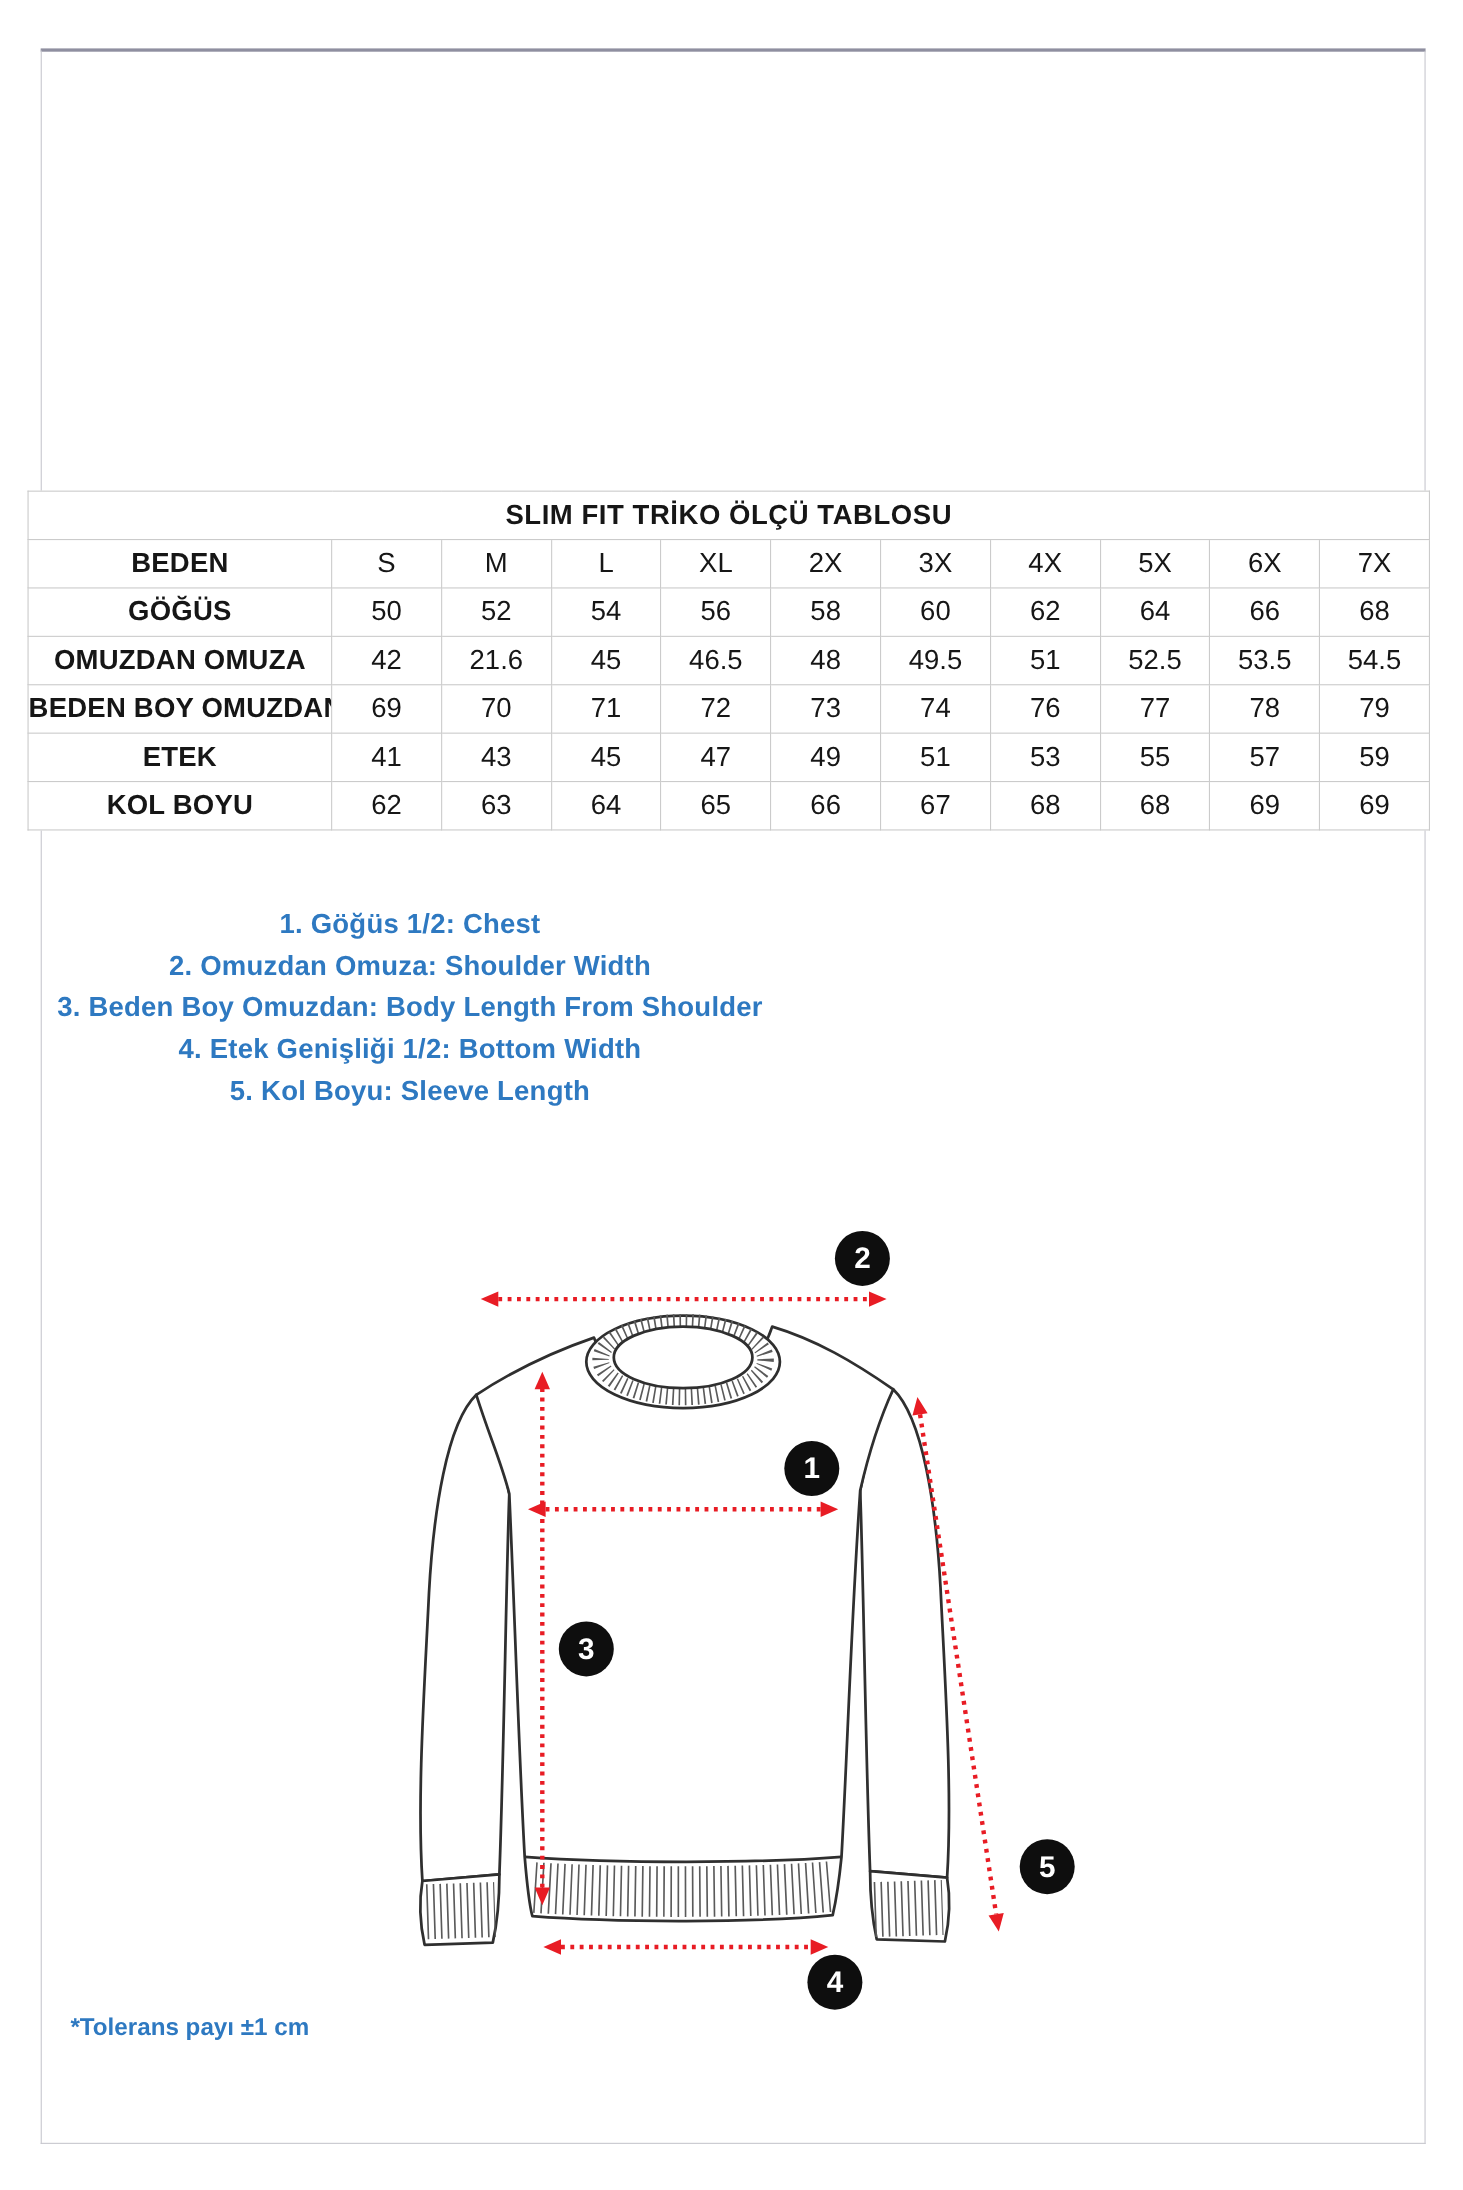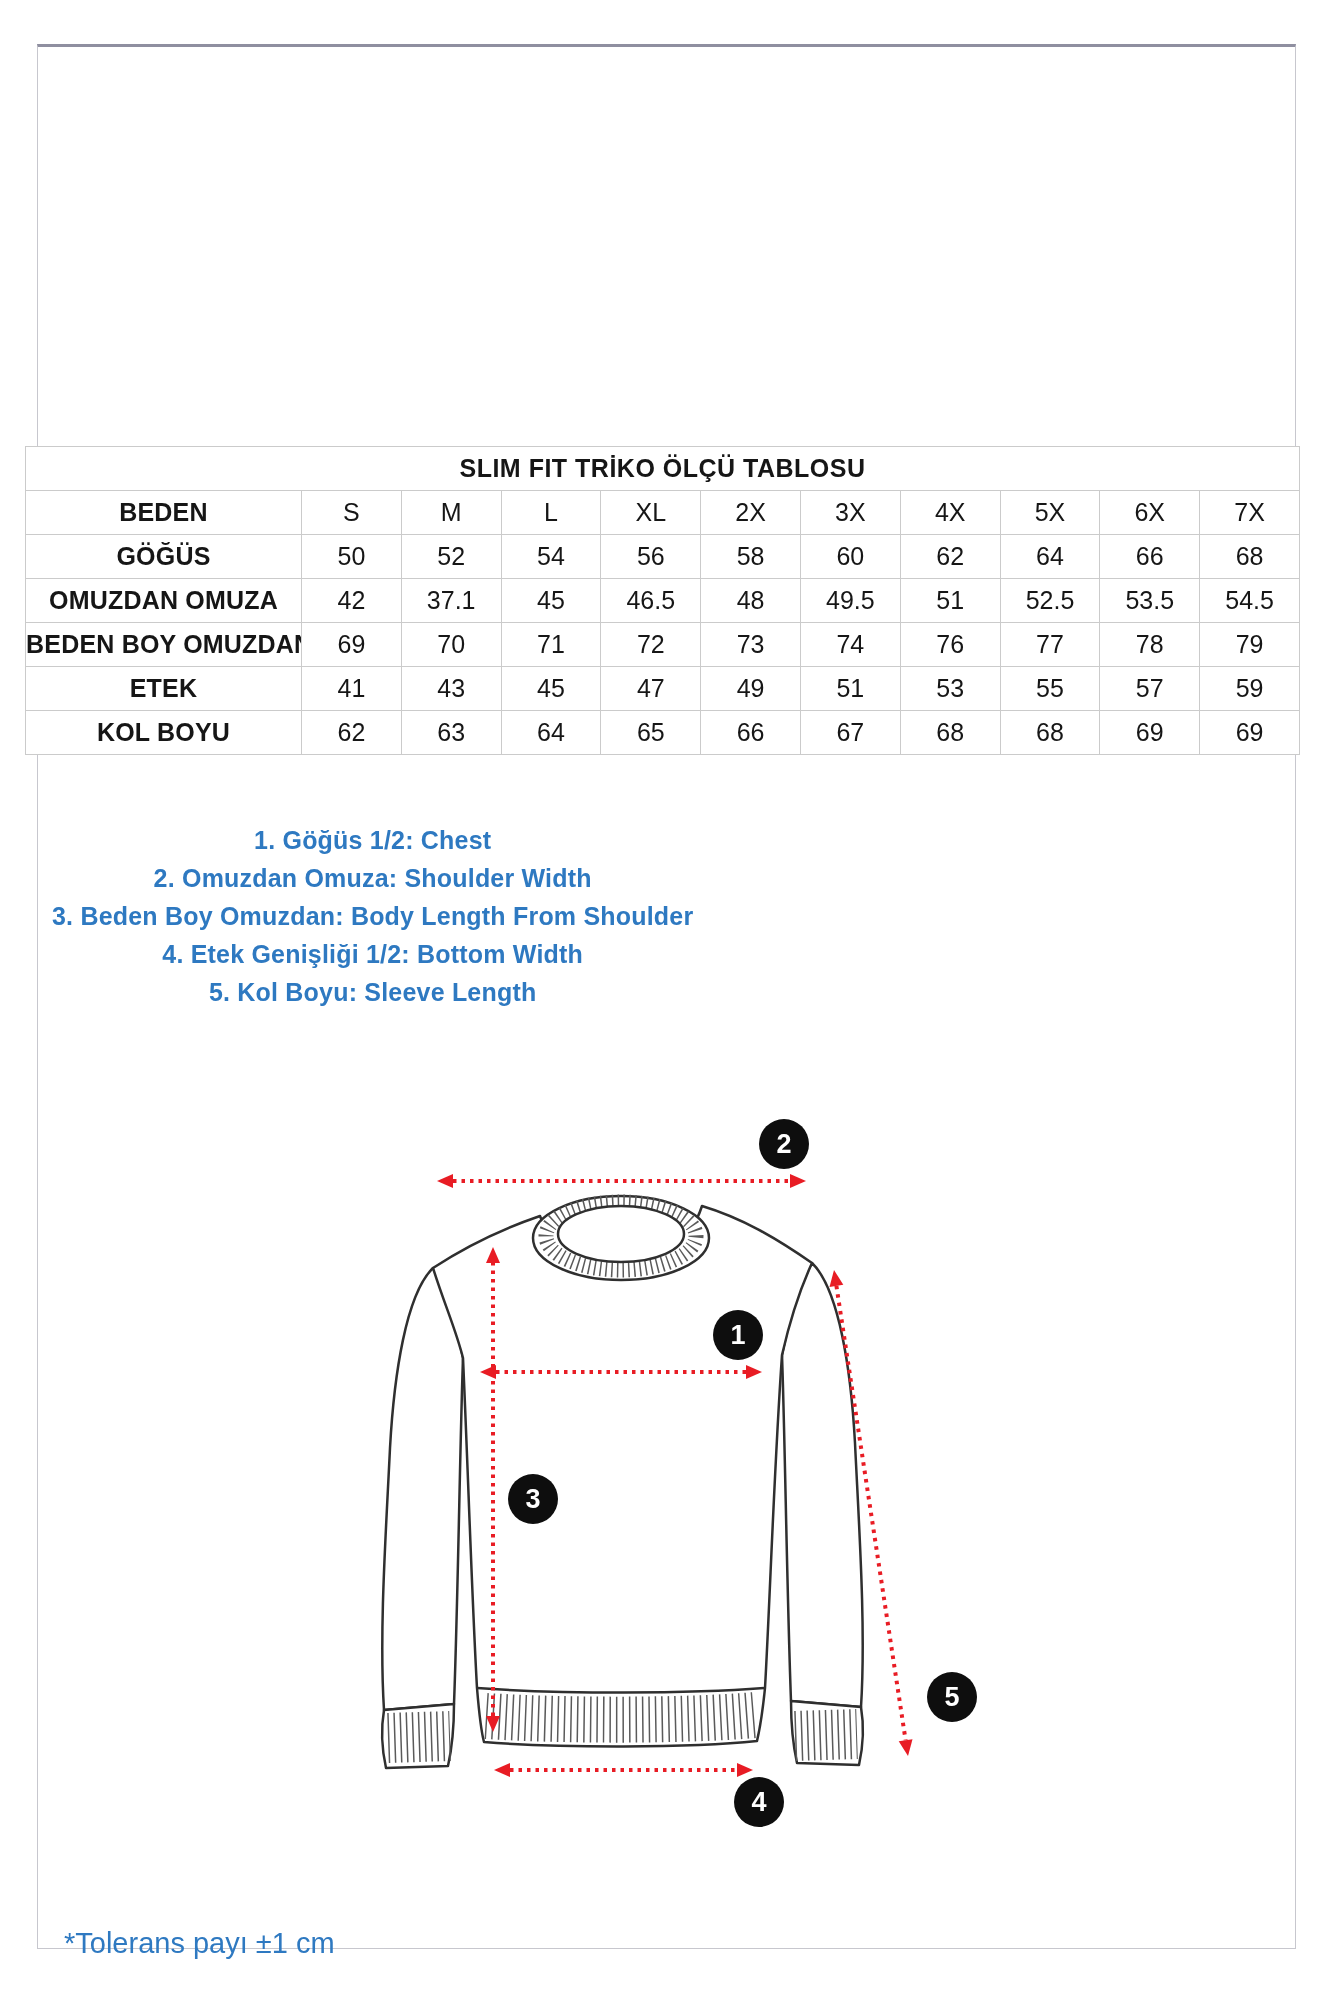--- a/index.html
+++ b/index.html
@@ -31,22 +31,22 @@
   td.beden-cell{font-weight:800;}
   td.size-cell{font-size:26px;}
   td.value-cell{font-size:26px;margin-top:12px;}
   
   .legend{
     position:absolute;left:52px;top:821px;line-height:38px;font-size:25px;
     font-weight:600;color:#2e79c1;letter-spacing:0.2px;text-align:center;
   }
   
   .footnote{
-    position:absolute;left:64px;top:1924px;line-height:38px;font-size:29px;
-    font-weight:400;color:#2e79c1;
+    position:absolute;left:64px;top:1824px;line-height:38px;font-size:22px;
+    font-weight:700;color:#2e79c1;
   }
   
   svg.diagram{position:absolute;left:280px;top:1100px;width:700px;height:760px;}
   .badge{
     position:absolute;width:50px;height:50px;border-radius:50%;background:#0e0e0e;
     color:#ffffff;font-size:27px;font-weight:bold;display:flex;align-items:center;
     justify-content:center;line-height:1;
   }
   .badge-2{left:759px;top:1119px;}
   .badge-1{left:713px;top:1310px;}
@@ -103,21 +103,21 @@
           <td class="value-cell">58</td>
           <td class="value-cell">60</td>
           <td class="value-cell">62</td>
           <td class="value-cell">64</td>
           <td class="value-cell">66</td>
           <td class="value-cell">68</td>
         </tr>
         <tr>
           <td class="label-cell">OMUZDAN OMUZA</td>
           <td class="value-cell">42</td>
-          <td class="value-cell">37.1</td>
+          <td class="value-cell">21.6</td>
           <td class="value-cell">45</td>
           <td class="value-cell">46.5</td>
           <td class="value-cell">48</td>
           <td class="value-cell">49.5</td>
           <td class="value-cell">51</td>
           <td class="value-cell">52.5</td>
           <td class="value-cell">53.5</td>
           <td class="value-cell">54.5</td>
         </tr>
         <tr>

